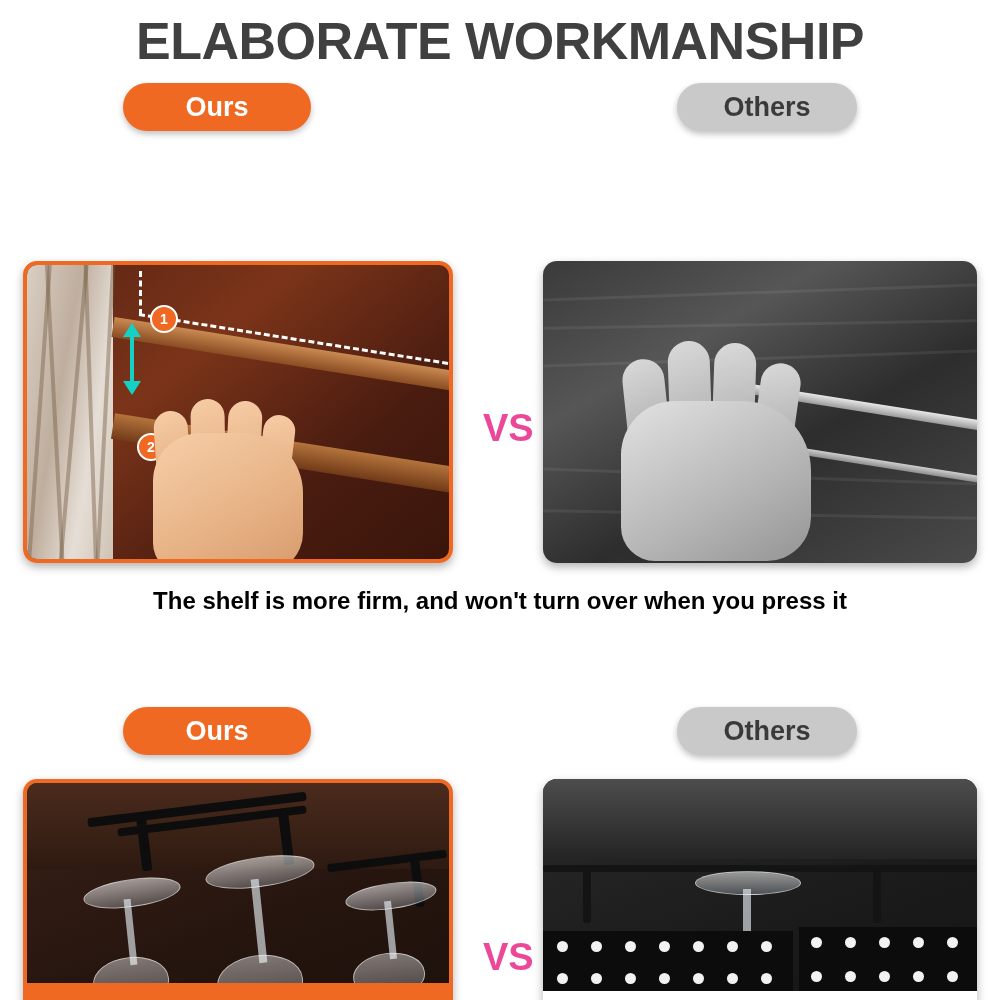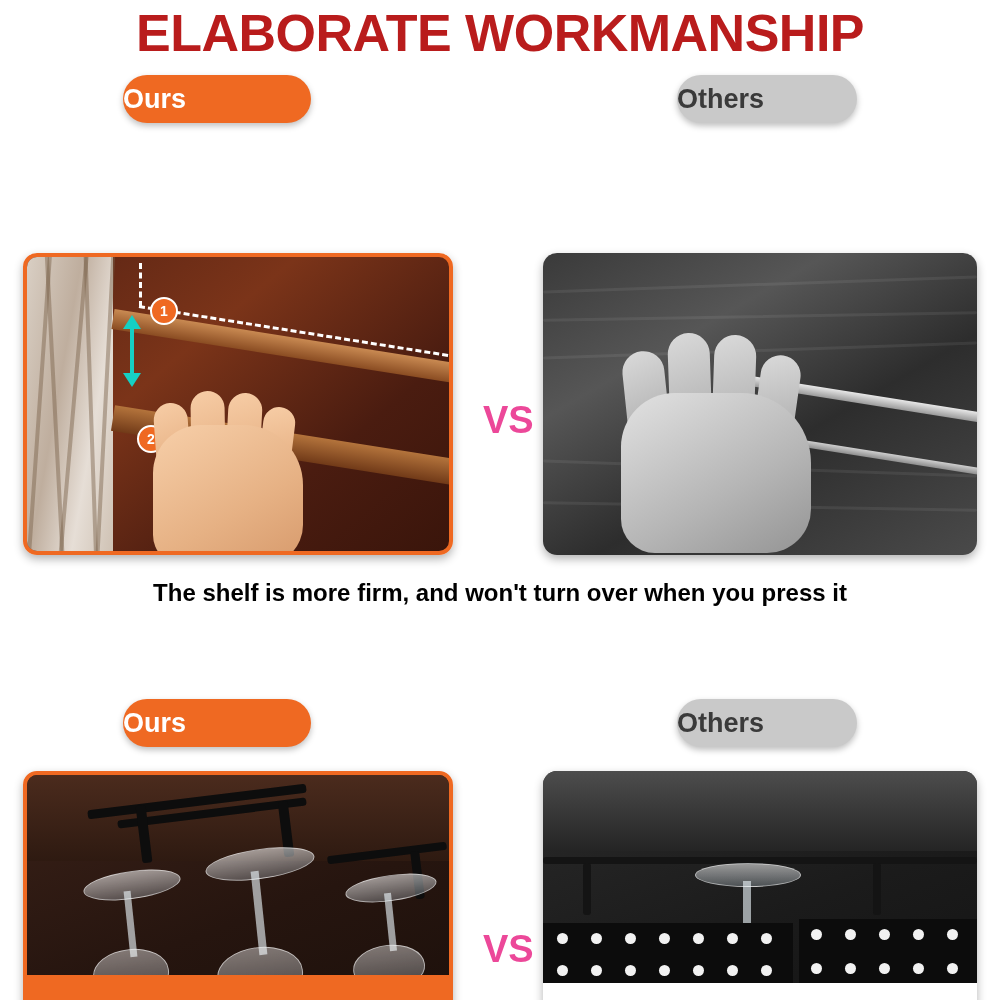--- a/index.html
+++ b/index.html
@@ -14,41 +14,41 @@
     overflow: hidden;
     position: relative;
   }
 
   
   .page-title {
     text-align: center;
     font-size: 52px;
     font-weight: bold;
     letter-spacing: -0.5px;
-    color: #b91c1c;
-    padding-top: 6px;
+    color: #404040;
+    padding-top: 14px;
     line-height: 1.05;
     font-family: "Liberation Sans", sans-serif;
   }
 
   
   .section {
     position: relative;
     width: 1000px;
   }
   .badge-row {
     position: relative;
     height: 62px;
   }
   .badge {
     position: absolute;
     height: 48px;
     line-height: 48px;
     border-radius: 26px;
-    text-align: left;
+    text-align: center;
     font-size: 27px;
     font-weight: bold;
     color: #ffffff;
     box-shadow: 0 3px 6px rgba(0,0,0,0.25);
   }
   .badge.ours {
     background: #ef6922;
     left: 123px;
     width: 188px;
   }

